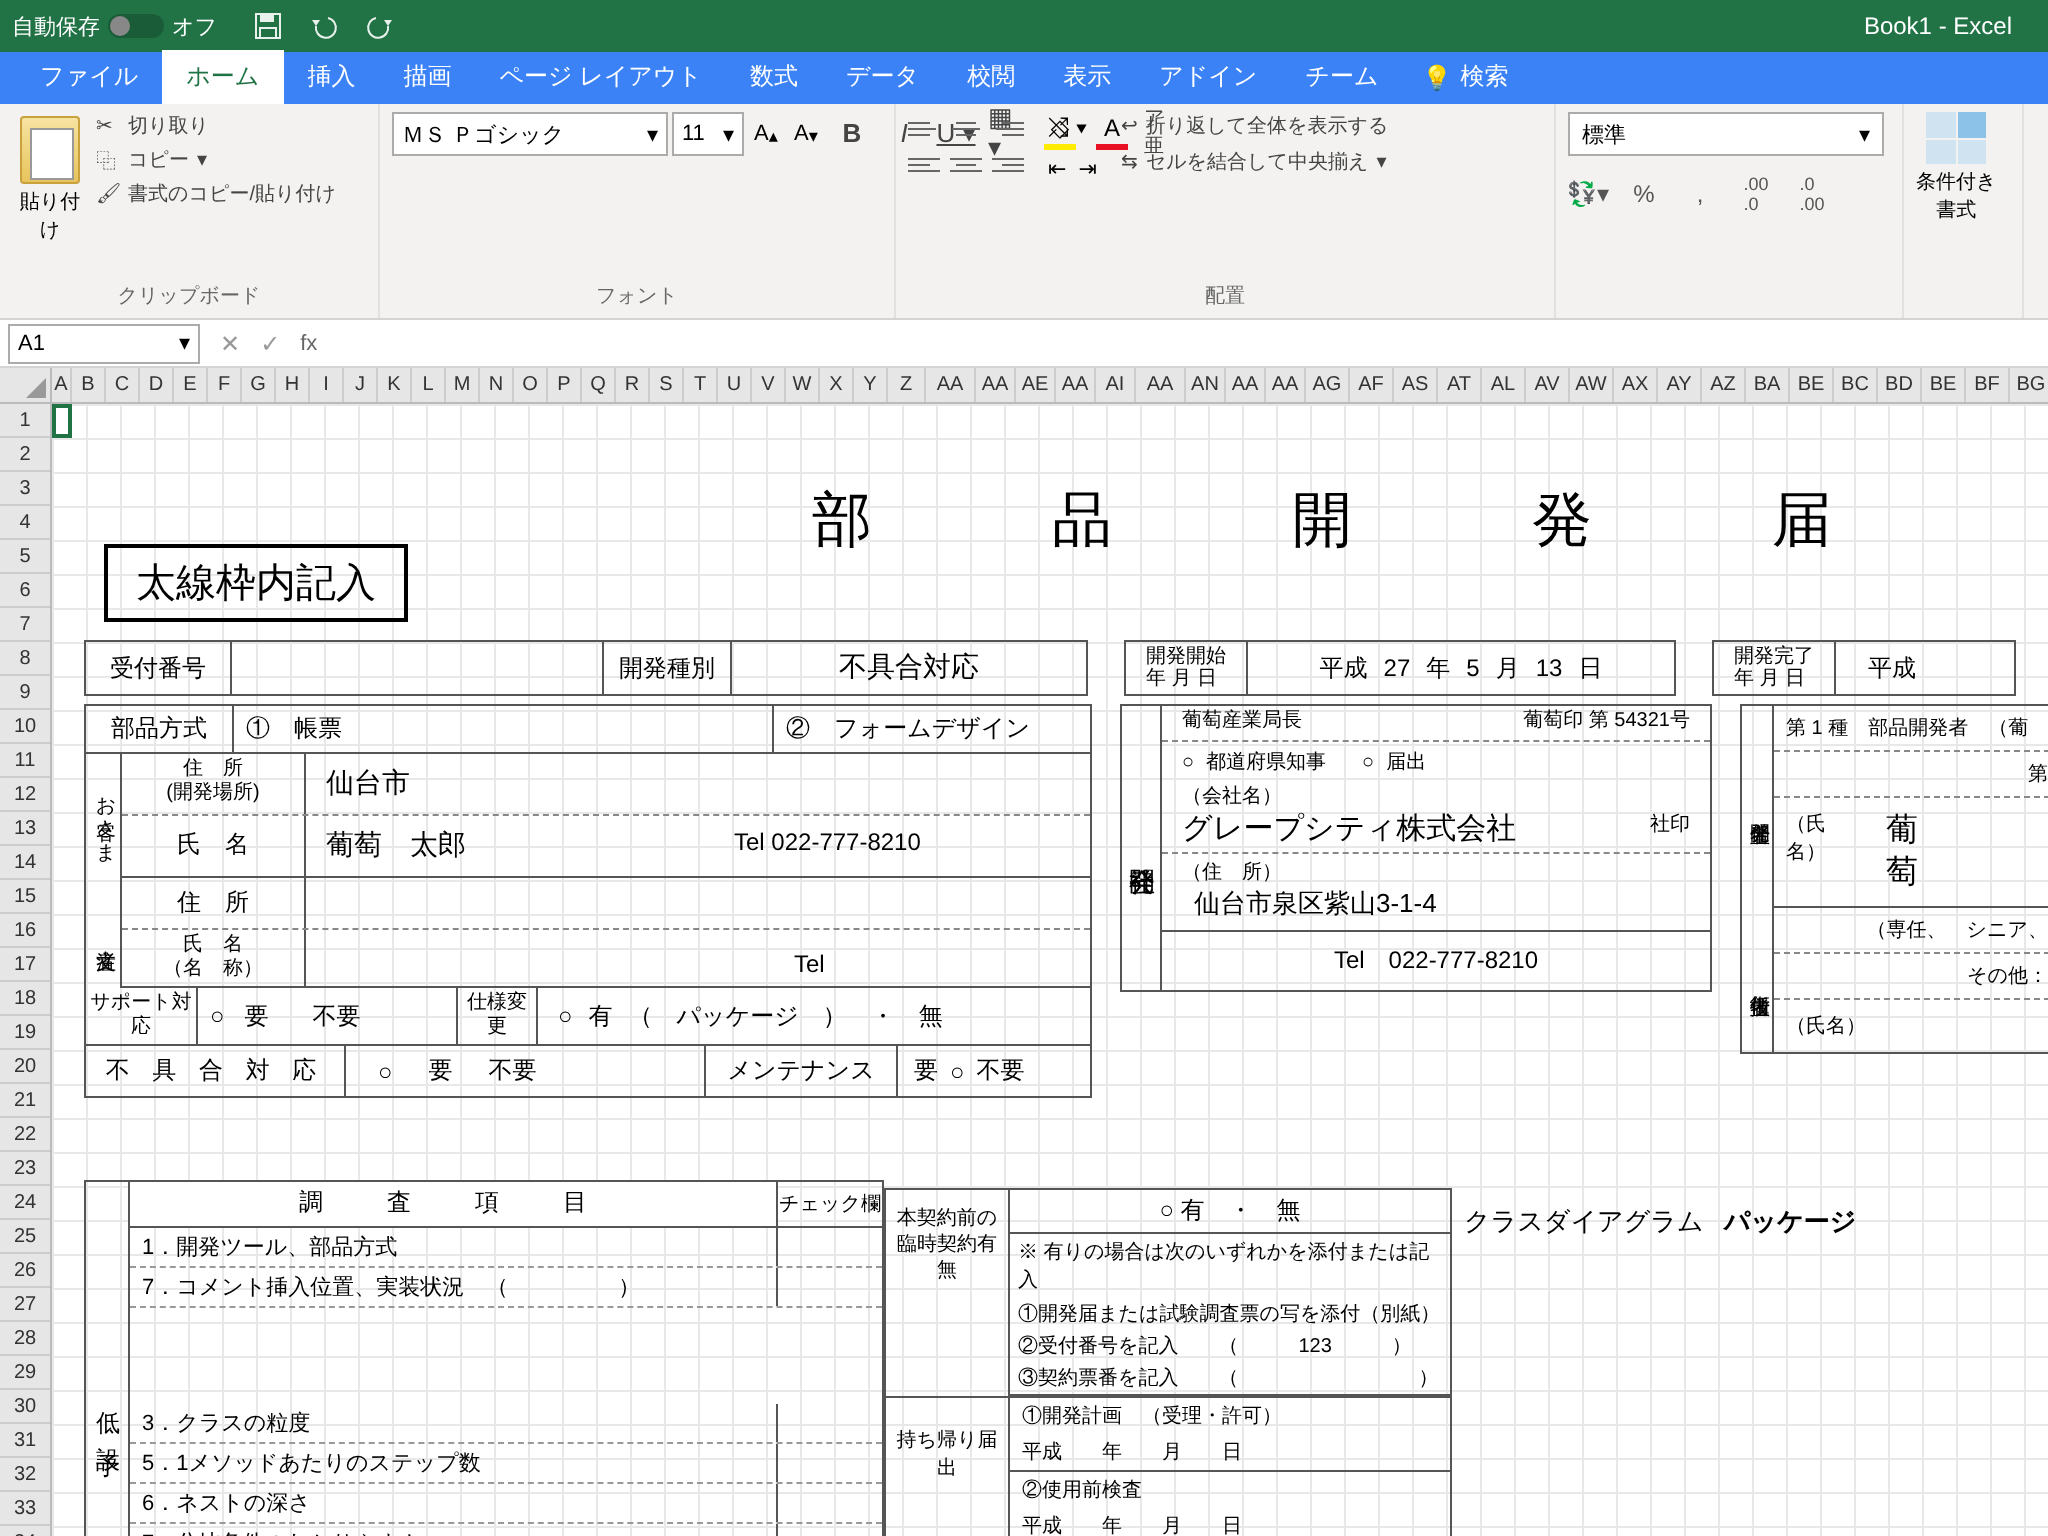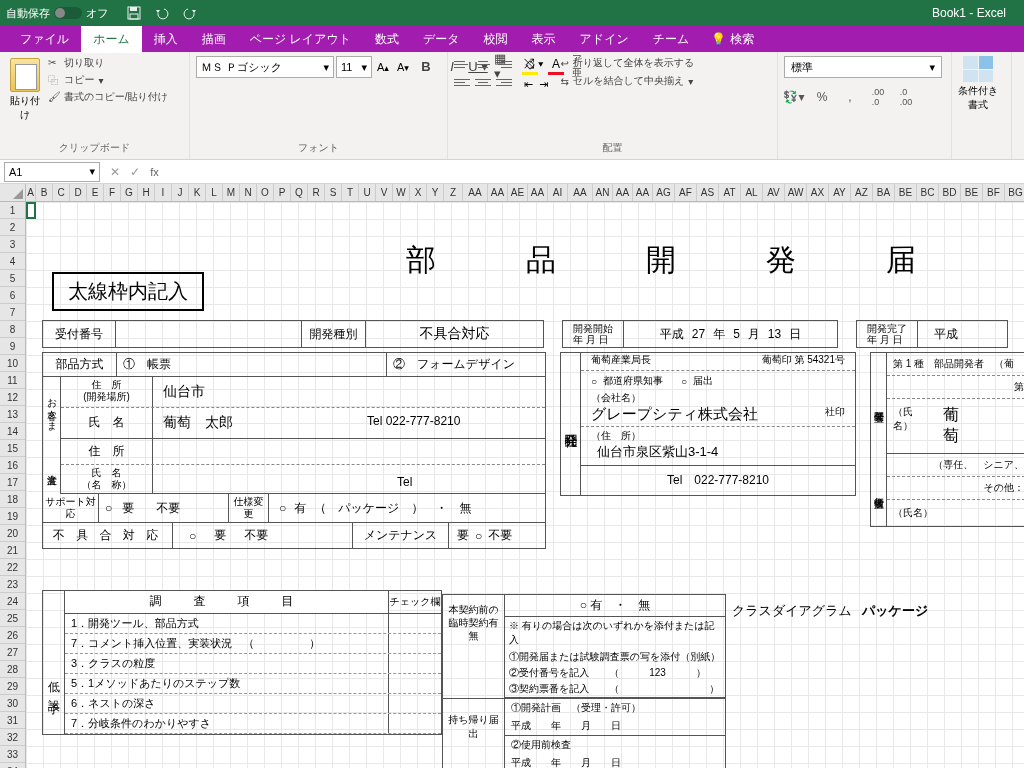--- a/index.html
+++ b/index.html
@@ -8,21 +8,21 @@
 
 .titlebar { height: 26px; background: #217346; color: #fff; display: flex; align-items: center; padding: 0 6px; font-size: 11px; }
 .titlebar .autosave { display: flex; align-items: center; gap: 4px; margin-right: 10px; }
 .titlebar .toggle { width: 28px; height: 12px; background: #1a5c38; border-radius: 6px; position: relative; }
 .titlebar .toggle::after { content: ""; position: absolute; left: 1px; top: 1px; width: 10px; height: 10px; background: #888; border-radius: 50%; }
 .titlebar .qat { display: flex; gap: 14px; margin-left: 8px; }
 .titlebar .qat-icon { width: 14px; height: 14px; display: flex; align-items: center; justify-content: center; opacity: .9; }
 .titlebar .title { margin-left: auto; margin-right: 12px; font-size: 12px; }
 
 
-.tabs { height: 26px; background: #a21caf; display: flex; align-items: center; padding-left: 8px; color: #fff; font-size: 12px; }
+.tabs { height: 26px; background: #3b82f6; display: flex; align-items: flex-end; padding-left: 8px; color: #fff; font-size: 12px; }
 .tabs .tab { padding: 5px 12px; cursor: pointer; }
 .tabs .tab.active { background: #fff; color: #217346; }
 .tabs .search { display: flex; align-items: center; gap: 4px; padding: 5px 10px; }
 
 
 .ribbon { height: 108px; background: #f3f2f1; border-bottom: 1px solid #d4d4d4; display: flex; }
 .ribbon-group { border-right: 1px solid #e1e1e1; padding: 4px 6px 0 6px; display: flex; flex-direction: column; }
 .ribbon-group .body { flex: 1; display: flex; align-items: flex-start; gap: 4px; }
 .ribbon-group .label { text-align: center; font-size: 10px; color: #666; padding: 2px 0 4px; }
 .paste-btn { width: 38px; text-align: center; font-size: 10px; }
@@ -548,21 +548,21 @@
           <div style="flex:1" id="survey-items">
               <div style="display: flex; border-bottom: 1px dashed rgb(153, 153, 153);">
                 <div style="flex: 1 1 0%; padding: 2px 6px; font-size: 11px; border-right: 1px solid rgb(85, 85, 85);">1．開発ツール、部品方式</div>
                 <div style="width: 52px;"></div>
               </div>
               <div style="display: flex; border-bottom: 1px dashed rgb(153, 153, 153);">
                 <div style="flex: 1 1 0%; padding: 2px 6px; font-size: 11px; border-right: 1px solid rgb(85, 85, 85);">7．コメント挿入位置、実装状況　（　　　　　）</div>
                 <div style="width: 52px;"></div>
               </div>
               <div style="display: flex; border-bottom: 1px dashed rgb(153, 153, 153);">
-                <div style="flex: 1 1 0%; padding: 2px 6px; font-size: 11px; border-right: 1px solid rgb(85, 85, 85);">3．クラスの粒度</div>
+                <div style="flex: 1 1 0%; padding: 2px 6px; font-size: 11px; border-right: 1px solid rgb(85, 85, 85); margin-top: 48px;">3．クラスの粒度</div>
                 <div style="width: 52px;"></div>
               </div>
               <div style="display: flex; border-bottom: 1px dashed rgb(153, 153, 153);">
                 <div style="flex: 1 1 0%; padding: 2px 6px; font-size: 11px; border-right: 1px solid rgb(85, 85, 85);">5．1メソッドあたりのステップ数</div>
                 <div style="width: 52px;"></div>
               </div>
               <div style="display: flex; border-bottom: 1px dashed rgb(153, 153, 153);">
                 <div style="flex: 1 1 0%; padding: 2px 6px; font-size: 11px; border-right: 1px solid rgb(85, 85, 85);">6．ネストの深さ</div>
                 <div style="width: 52px;"></div>
               </div>

